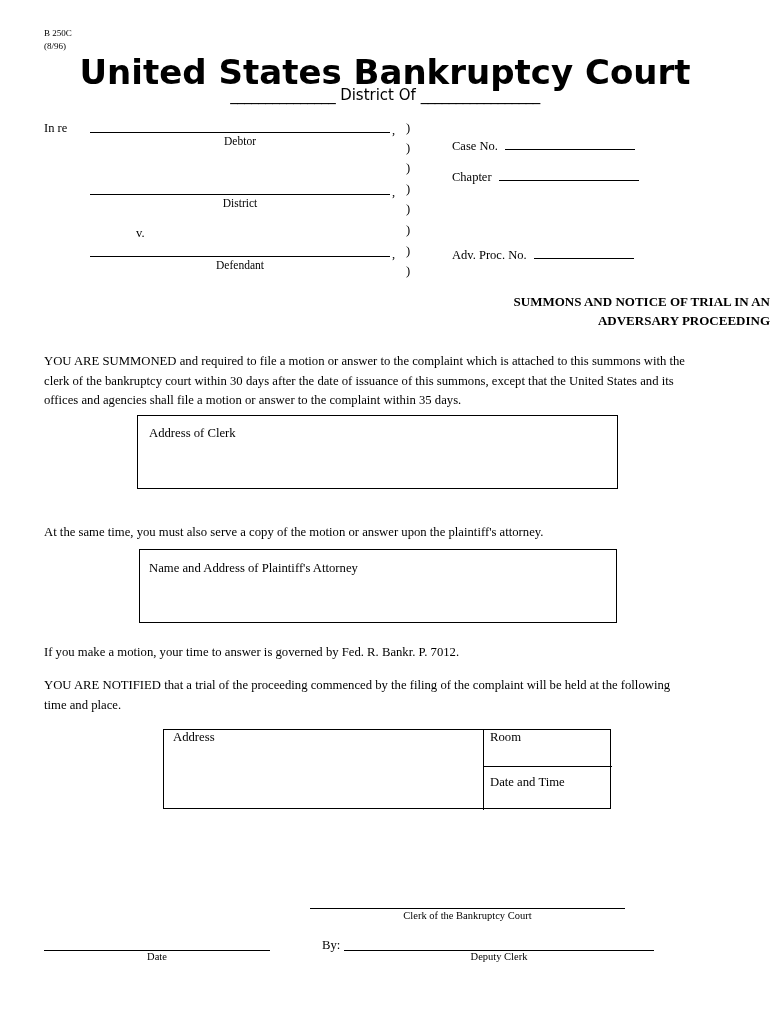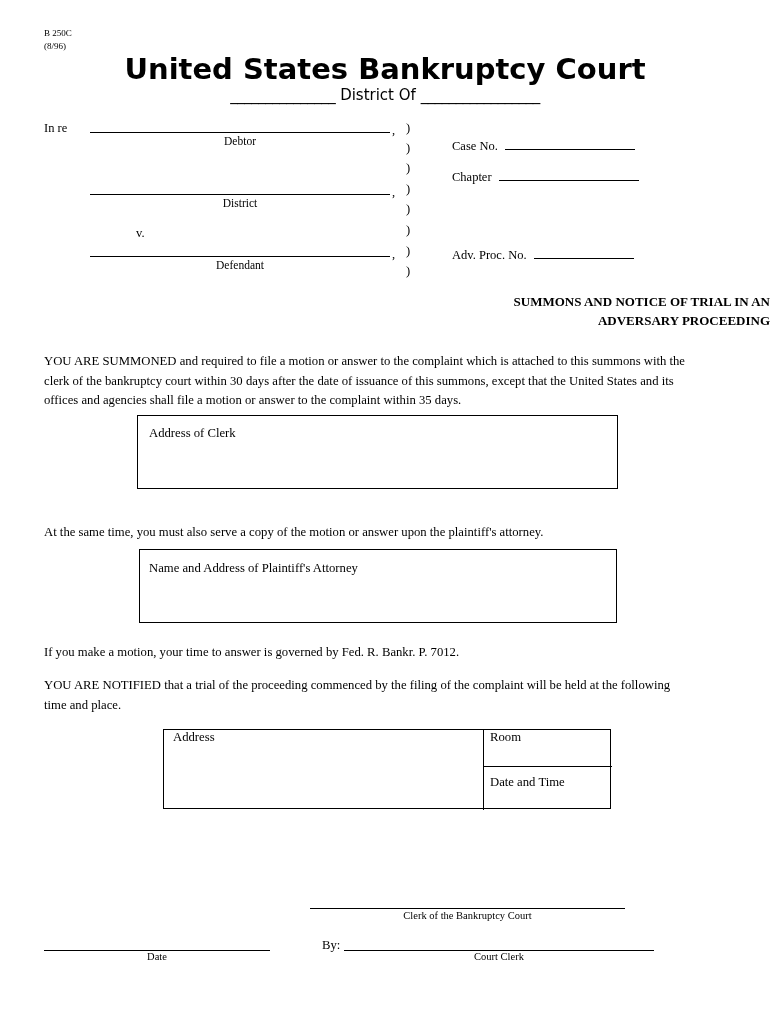--- a/index.html
+++ b/index.html
@@ -34,21 +34,21 @@
   }
 
   
   .title {
     position: absolute;
     left: 0;
     top: 52px;
     width: 770px;
     text-align: center;
     font-family: "DejaVu Sans", sans-serif;
-    font-size: 29px;
+    font-size: 34px;
     font-weight: bold;
     letter-spacing: 0px;
   }
   .district-line {
     position: absolute;
     left: 0;
     top: 86px;
     width: 770px;
     text-align: center;
     font-family: "DejaVu Sans", sans-serif;
@@ -316,18 +316,18 @@
   <div class="cell-label" id="label-address">Address</div>
   <div class="cell-label" id="label-room">Room</div>
   <div class="cell-label" id="label-datetime">Date and Time</div>
 
 
   <div class="sig-rule" id="rule-clerk"></div>
   <div id="cap-clerk">Clerk of the Bankruptcy Court</div>
 
   <div id="by-label">By:</div>
   <div class="sig-rule" id="rule-deputy"></div>
-  <div id="cap-deputy">Court Clerk</div>
+  <div id="cap-deputy">Deputy Clerk</div>
 
   <div class="sig-rule" id="rule-date"></div>
   <div id="cap-date">Date</div>
 
 </div>
 
 </body></html>

